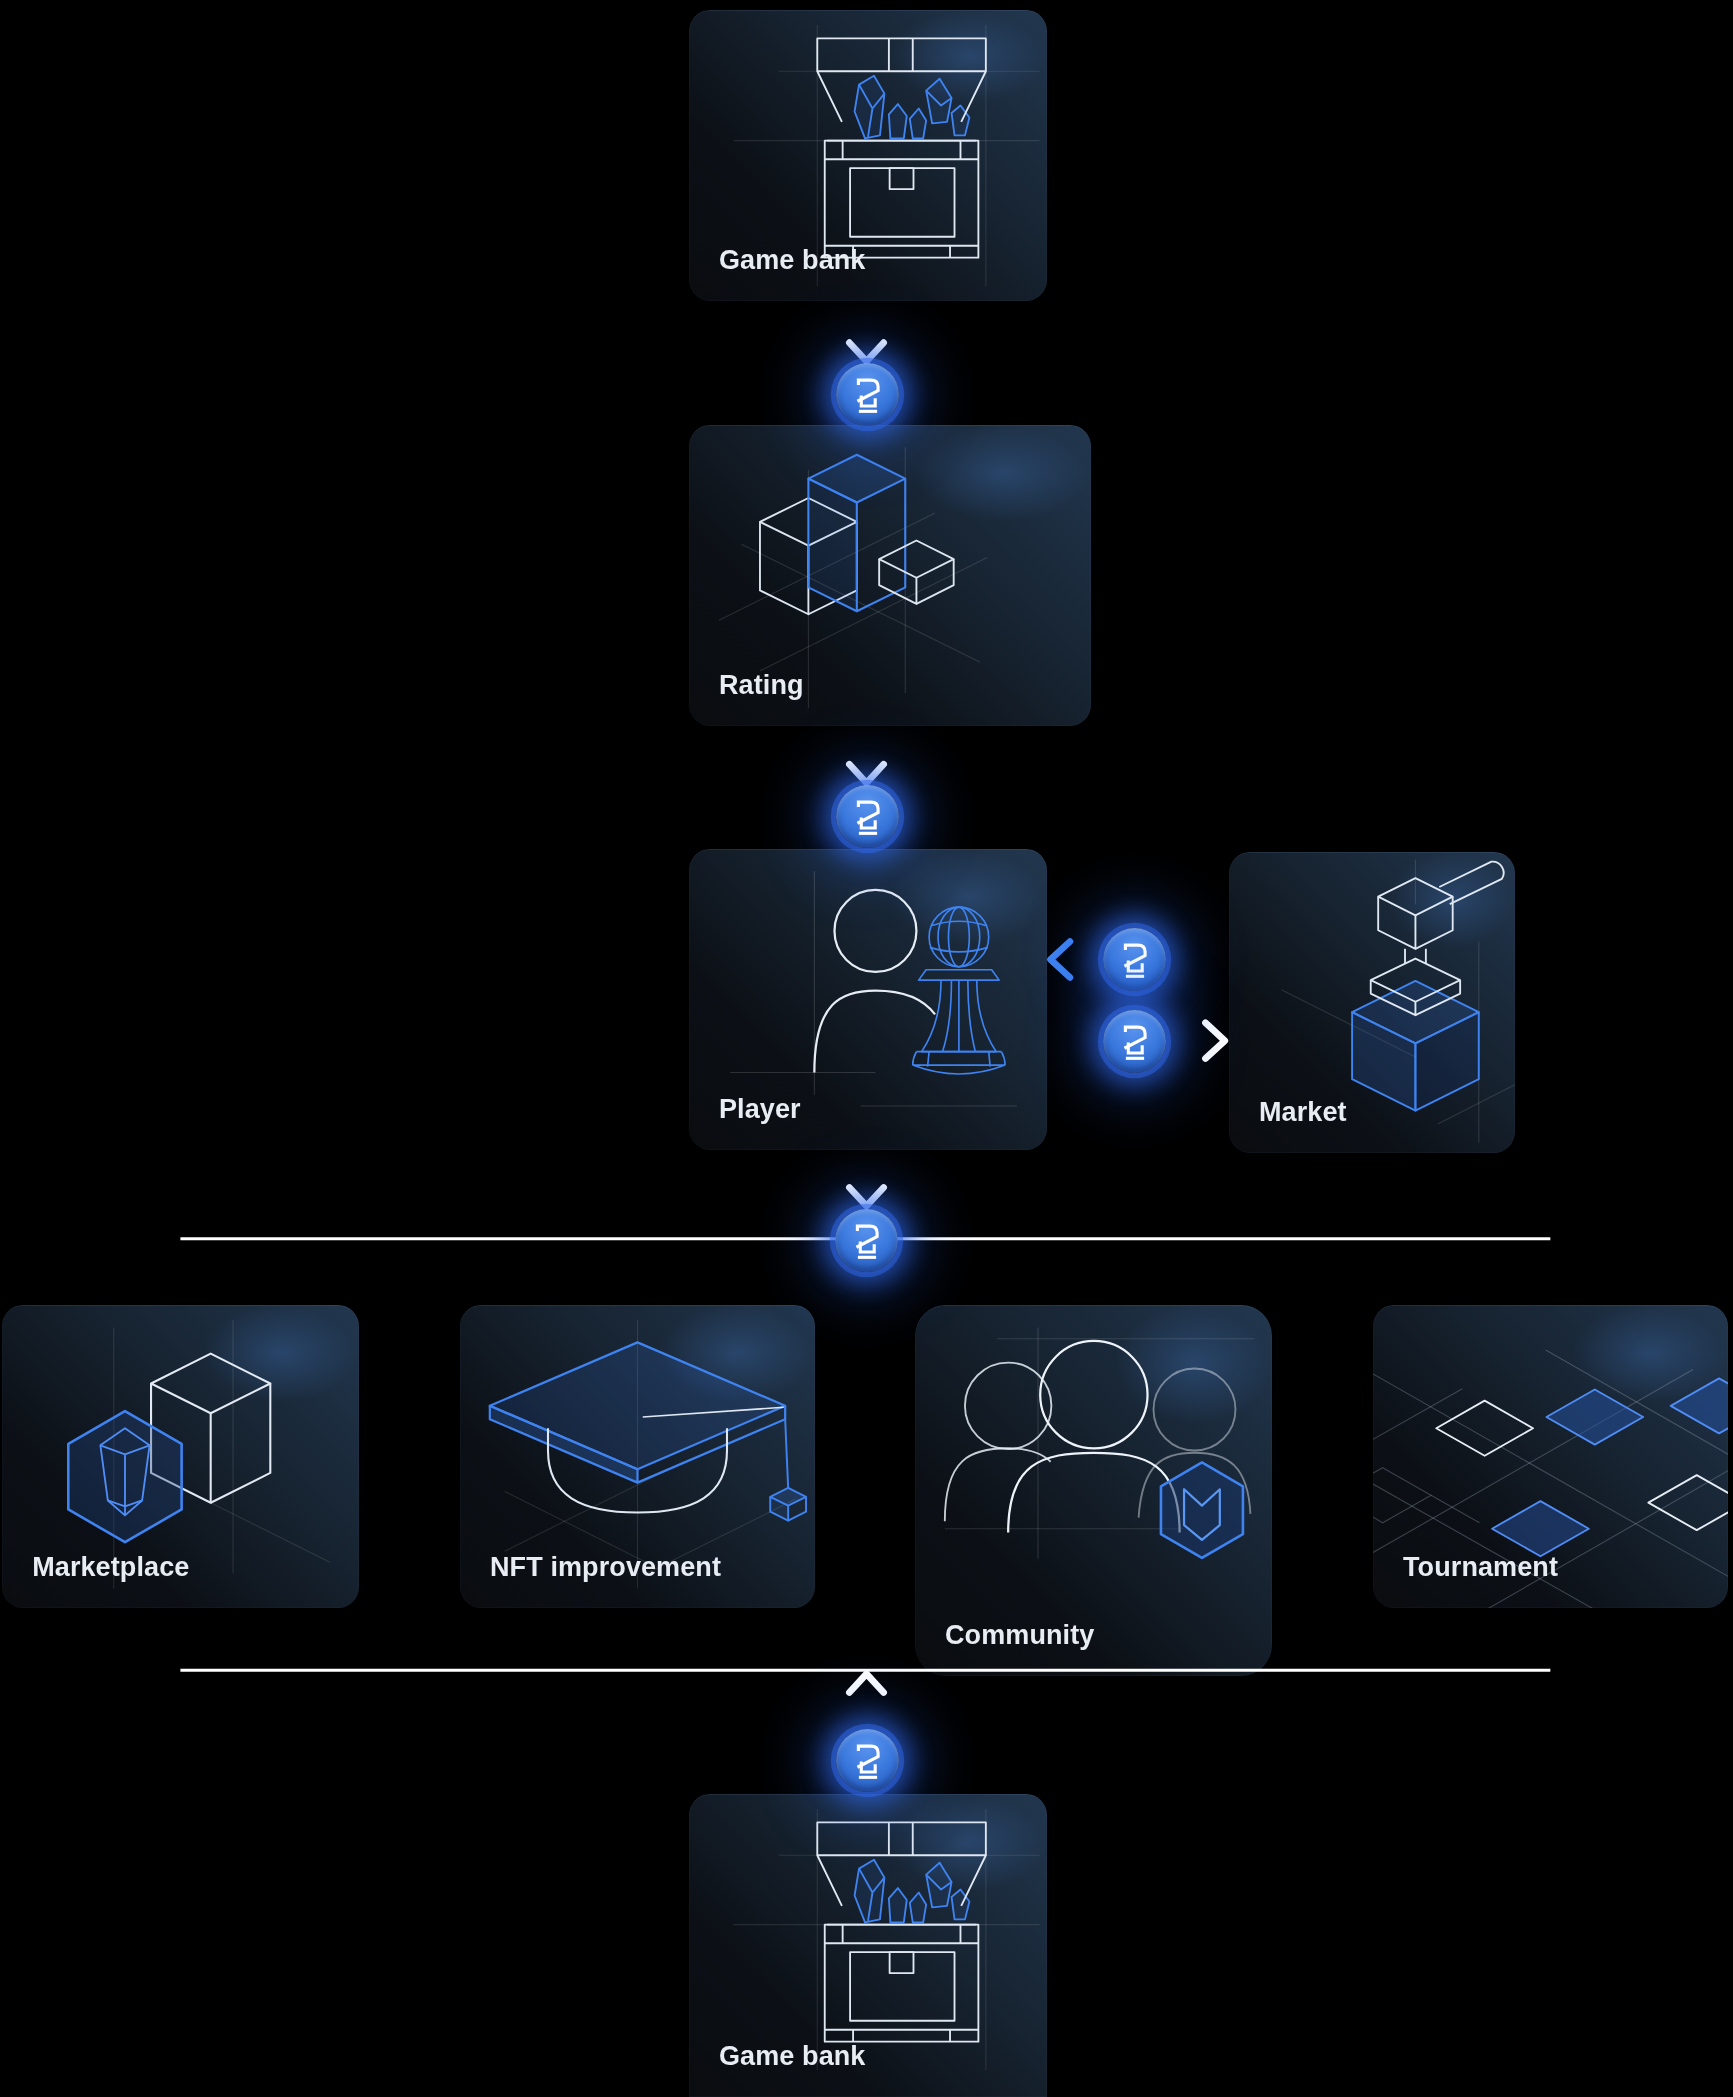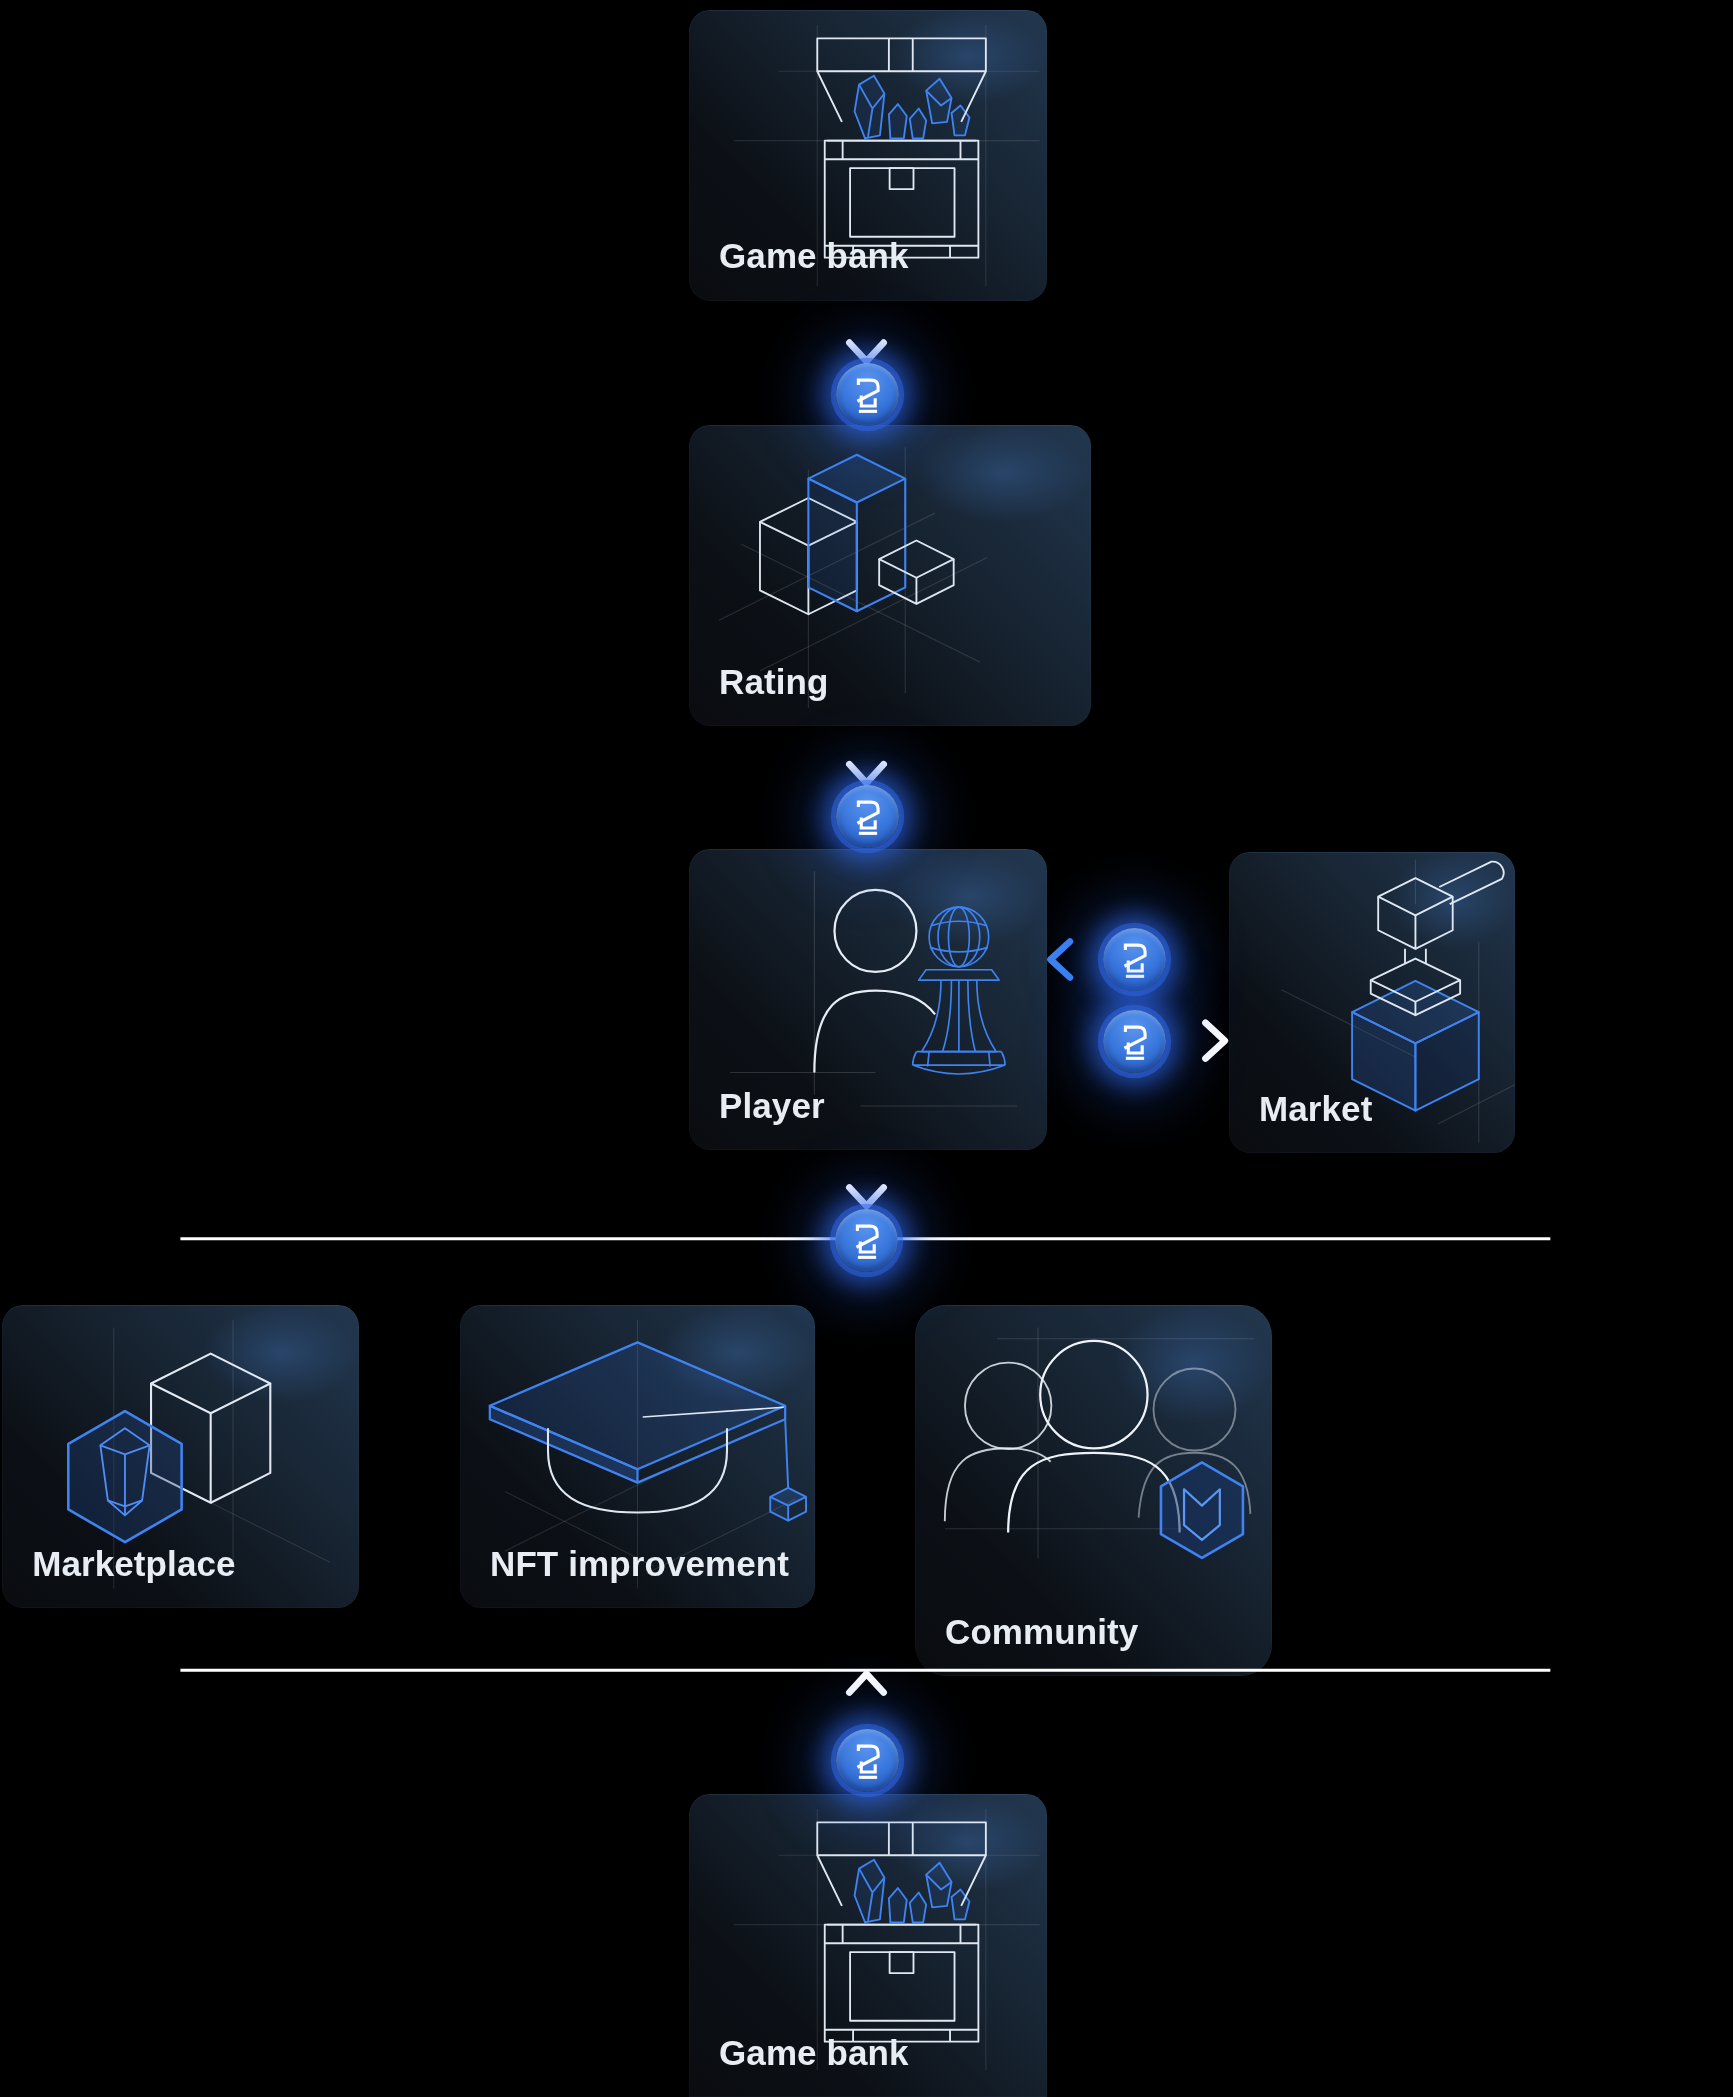--- a/index.html
+++ b/index.html
@@ -4,21 +4,21 @@
 <style>
   html,body{margin:0;padding:0;background:#000;}
   .stage{position:relative;width:1733px;height:2097px;background:#000;overflow:hidden;
          font-family:"Liberation Sans",sans-serif;}
   .card{position:absolute;border-radius:21px;overflow:hidden;
     background:
       radial-gradient(closest-side at 78% 16%, rgba(58,104,168,0.40), rgba(58,104,168,0) 100%),
       linear-gradient(225deg,#22374f 0%,#16222f 42%,#0c1016 72%,#0a0c10 100%);
     box-shadow: inset 0 0.7px 0 rgba(170,200,235,0.10), inset 0 0 0 0.7px rgba(110,140,180,0.07);}
   .card svg.icon{position:absolute;left:0;top:0;}
-  .label{position:absolute;left:30px;bottom:25px;font-weight:700;font-size:35px;
+  .label{position:absolute;left:30px;bottom:25px;font-weight:700;font-size:27px;
          line-height:1.1;color:#e8edf4;letter-spacing:0.1px;white-space:nowrap;}
   .connectors{position:absolute;left:0;top:0;z-index:3;pointer-events:none;}
   .coin{position:absolute;width:63px;height:63px;border-radius:50%;z-index:5;
     display:flex;align-items:center;justify-content:center;
     background:radial-gradient(circle at 50% 28%, #5a94ef 0%, #3a78dd 48%, #2a62c4 78%, #2456b4 100%);
     box-shadow:
       inset 0 2.2px 5.2px rgba(255,255,255,0.30), inset 0 -3.7px 6.7px rgba(5,15,60,0.40),
       0 0 0 5.2px rgba(47,104,233,0.50),
       0 0 21px 13.4px rgba(47,104,233,0.55),
       0 0 54px 30px rgba(47,104,233,0.28);}
@@ -290,20 +290,42 @@
       <g fill="none" stroke="#eef3f9" stroke-width="3">
         <circle cx="240" cy="120" r="72"></circle>
         <path d="M125,305 C125,212 170,198 240,198 C310,198 355,212 355,305"></path>
       </g>
       <path d="M385,211 L440,243 L440,307 L385,339 L330,307 L330,243 Z" fill="rgba(25,55,105,0.55)" stroke="#3f83f1" stroke-width="3.5" stroke-linejoin="round"></path>
       <path d="M361,247 L361,295 L385,315 L409,295 L409,247 L385,269 Z" fill="none" stroke="#5a96f2" stroke-width="3" stroke-linejoin="round"></path>
     </svg>
     <div class="label">Community</div>
   </div>
 
+  <div class="card" style="left:1373px;top:1305px;width:355px;height:303px;">
+    <svg class="icon" width="355" height="303" viewBox="0 0 477 406">
+      <g stroke="rgba(160,172,188,0.32)" stroke-width="1.5" fill="none">
+        <line x1="0" y1="92" x2="477" y2="364"></line>
+        <line x1="0" y1="240" x2="300" y2="410"></line>
+        <line x1="232" y1="60" x2="477" y2="200"></line>
+        <line x1="0" y1="332" x2="430" y2="86"></line>
+        <line x1="150" y1="410" x2="477" y2="222"></line>
+        <line x1="0" y1="180" x2="120" y2="112"></line>
+        <path d="M13,218 L78,255 L13,292 L-52,255 Z"></path>
+        <path d="M143,292 L78,255"></path>
+      </g>
+      <g stroke-linejoin="round">
+        <path d="M150,128 L215,165 L150,202 L85,165 Z" fill="none" stroke="#e6ecf4" stroke-width="2.5"></path>
+        <path d="M298,113 L363,150 L298,187 L233,150 Z" fill="rgba(37,80,156,0.55)" stroke="#4f8cf5" stroke-width="2.5"></path>
+        <path d="M465,98 L530,135 L465,172 L400,135 Z" fill="rgba(37,80,156,0.55)" stroke="#4f8cf5" stroke-width="2.5"></path>
+        <path d="M225,263 L290,300 L225,337 L160,300 Z" fill="rgba(37,80,156,0.50)" stroke="#4f8cf5" stroke-width="2.5"></path>
+        <path d="M435,228 L500,265 L435,302 L370,265 Z" fill="none" stroke="#e6ecf4" stroke-width="2.5"></path>
+      </g>
+    </svg>
+    <div class="label">Tournament</div>
+  </div>
 
   <div class="card" style="left:689px;top:1794px;width:358px;height:303px;border-bottom-left-radius:0;border-bottom-right-radius:0;">
     <svg class="icon" width="358" height="291" viewBox="0 0 480 390">
       <g stroke="rgba(255,255,255,0.10)" stroke-width="1.5">
         <line x1="120" y1="82" x2="470" y2="82"></line>
           <line x1="60" y1="175" x2="470" y2="175"></line>
         <line x1="172" y1="20" x2="172" y2="370"></line>
           <line x1="398" y1="20" x2="398" y2="370"></line>
       </g>
       <g fill="rgba(59,130,246,0.10)" stroke="#3f83f1" stroke-width="2.5" stroke-linejoin="round">

